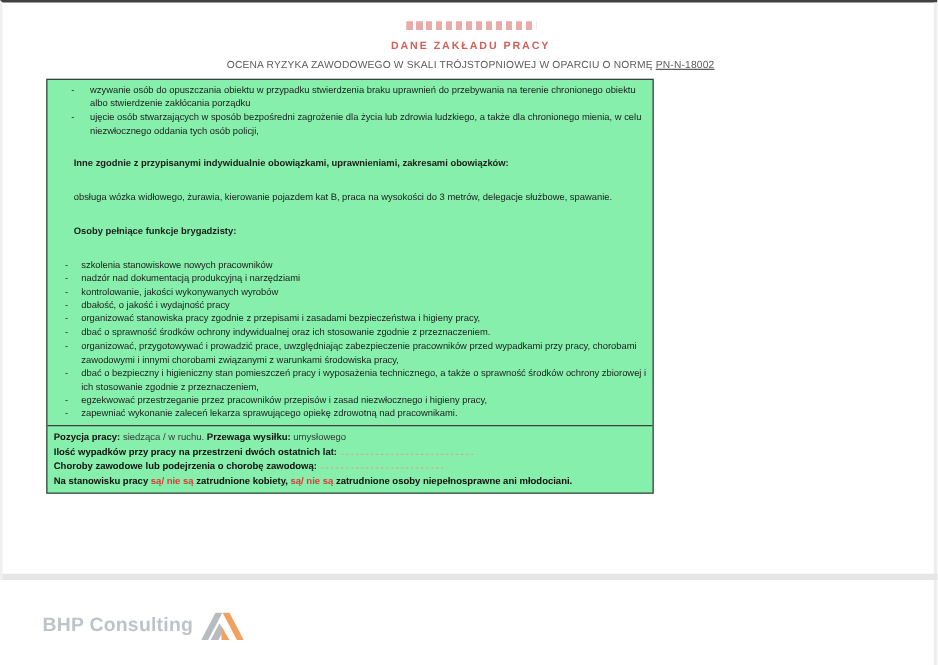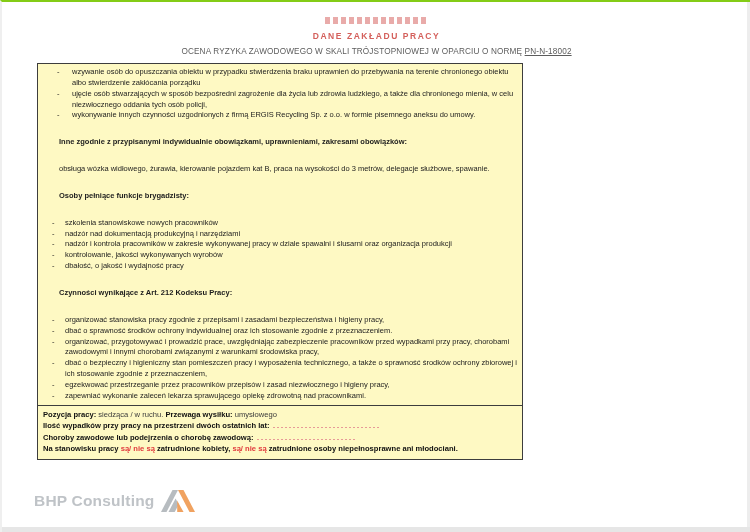--- a/index.html
+++ b/index.html
@@ -11,24 +11,24 @@
     width: 750px;
     height: 532px;
     overflow: hidden;
     font-family: "Liberation Sans", sans-serif;
     -webkit-font-smoothing: antialiased;
   }
 
   #page {
     position: relative;
     width: 750px;
-    height: 532px;
+    height: 464px;
     background: #ffffff;
     box-sizing: border-box;
-    border-top: 2px solid #84cc16;
+    border-top: 2px solid #404040;
     border-left: 2px solid #efefef;
   }
 
   
   .page-edge-right {
     position: absolute;
     top: 0;
     right: 0;
     width: 3px;
     height: 532px;
@@ -96,21 +96,21 @@
   }
 
   
   .risk-table {
     position: absolute;
     left: 33px;
     top: 59px;
     width: 486px;
     border: 1px solid #3d3d3d;
     box-sizing: border-box;
-    background: #fef9c3;
+    background: #86efac;
   }
   .tbl-cell {
     box-sizing: border-box;
     padding: 3px 5px 4px 5px;
   }
   .tbl-cell.top {
     border-bottom: 1px solid #3d3d3d;
     padding-bottom: 3px;
   }
 
@@ -235,36 +235,33 @@
       </div>
     </div>
 
     <div class="risk-table">
 
       <div class="tbl-cell top">
 
         <ul class="dash">
           <li class="txt">wzywanie osób do opuszczania obiektu w przypadku stwierdzenia braku uprawnień do przebywania na terenie chronionego obiektu albo stwierdzenie zakłócania porządku</li>
           <li class="txt">ujęcie osób stwarzających w sposób bezpośredni zagrożenie dla życia lub zdrowia ludzkiego, a także dla chronionego mienia, w celu niezwłocznego oddania tych osób policji,</li>
-          <li class="txt">wykonywanie innych czynności uzgodnionych z firmą ERGIS Recycling Sp. z o.o. w formie pisemnego aneksu do umowy.</li>
         </ul>
 
         <div class="plain-line txt b">Inne zgodnie z przypisanymi indywidualnie obowiązkami, uprawnieniami, zakresami obowiązków:</div>
         <div class="plain-line txt">obsługa wózka widłowego, żurawia, kierowanie pojazdem kat B, praca na wysokości do 3 metrów, delegacje służbowe, spawanie.</div>
 
         <div class="plain-line txt b">Osoby pełniące funkcje brygadzisty:</div>
         <ul class="dash tight">
           <li class="txt">szkolenia stanowiskowe nowych pracowników</li>
           <li class="txt">nadzór nad dokumentacją produkcyjną i narzędziami</li>
-          <li class="txt">nadzór i kontrola pracowników w zakresie wykonywanej pracy w dziale spawalni i ślusarni oraz organizacja produkcji</li>
           <li class="txt">kontrolowanie, jakości wykonywanych wyrobów</li>
           <li class="txt">dbałość, o jakość i wydajność pracy</li>
         </ul>
 
-        <div class="plain-line txt b">Czynności wynikające z Art. 212 Kodeksu Pracy:</div>
         <ul class="dash tight">
           <li class="txt">organizować stanowiska pracy zgodnie z przepisami i zasadami bezpieczeństwa i higieny pracy,</li>
           <li class="txt">dbać o sprawność środków ochrony indywidualnej oraz ich stosowanie zgodnie z przeznaczeniem.</li>
           <li class="txt">organizować, przygotowywać i prowadzić prace, uwzględniając zabezpieczenie pracowników przed wypadkami przy pracy, chorobami zawodowymi i innymi chorobami związanymi z warunkami środowiska pracy,</li>
           <li class="txt">dbać o bezpieczny i higieniczny stan pomieszczeń pracy i wyposażenia technicznego, a także o sprawność środków ochrony zbiorowej i ich stosowanie zgodnie z przeznaczeniem,</li>
           <li class="txt">egzekwować przestrzeganie przez pracowników przepisów i zasad niezwłocznego i higieny pracy,</li>
           <li class="txt">zapewniać wykonanie zaleceń lekarza sprawującego opiekę zdrowotną nad pracownikami.</li>
         </ul>
 
       </div>

